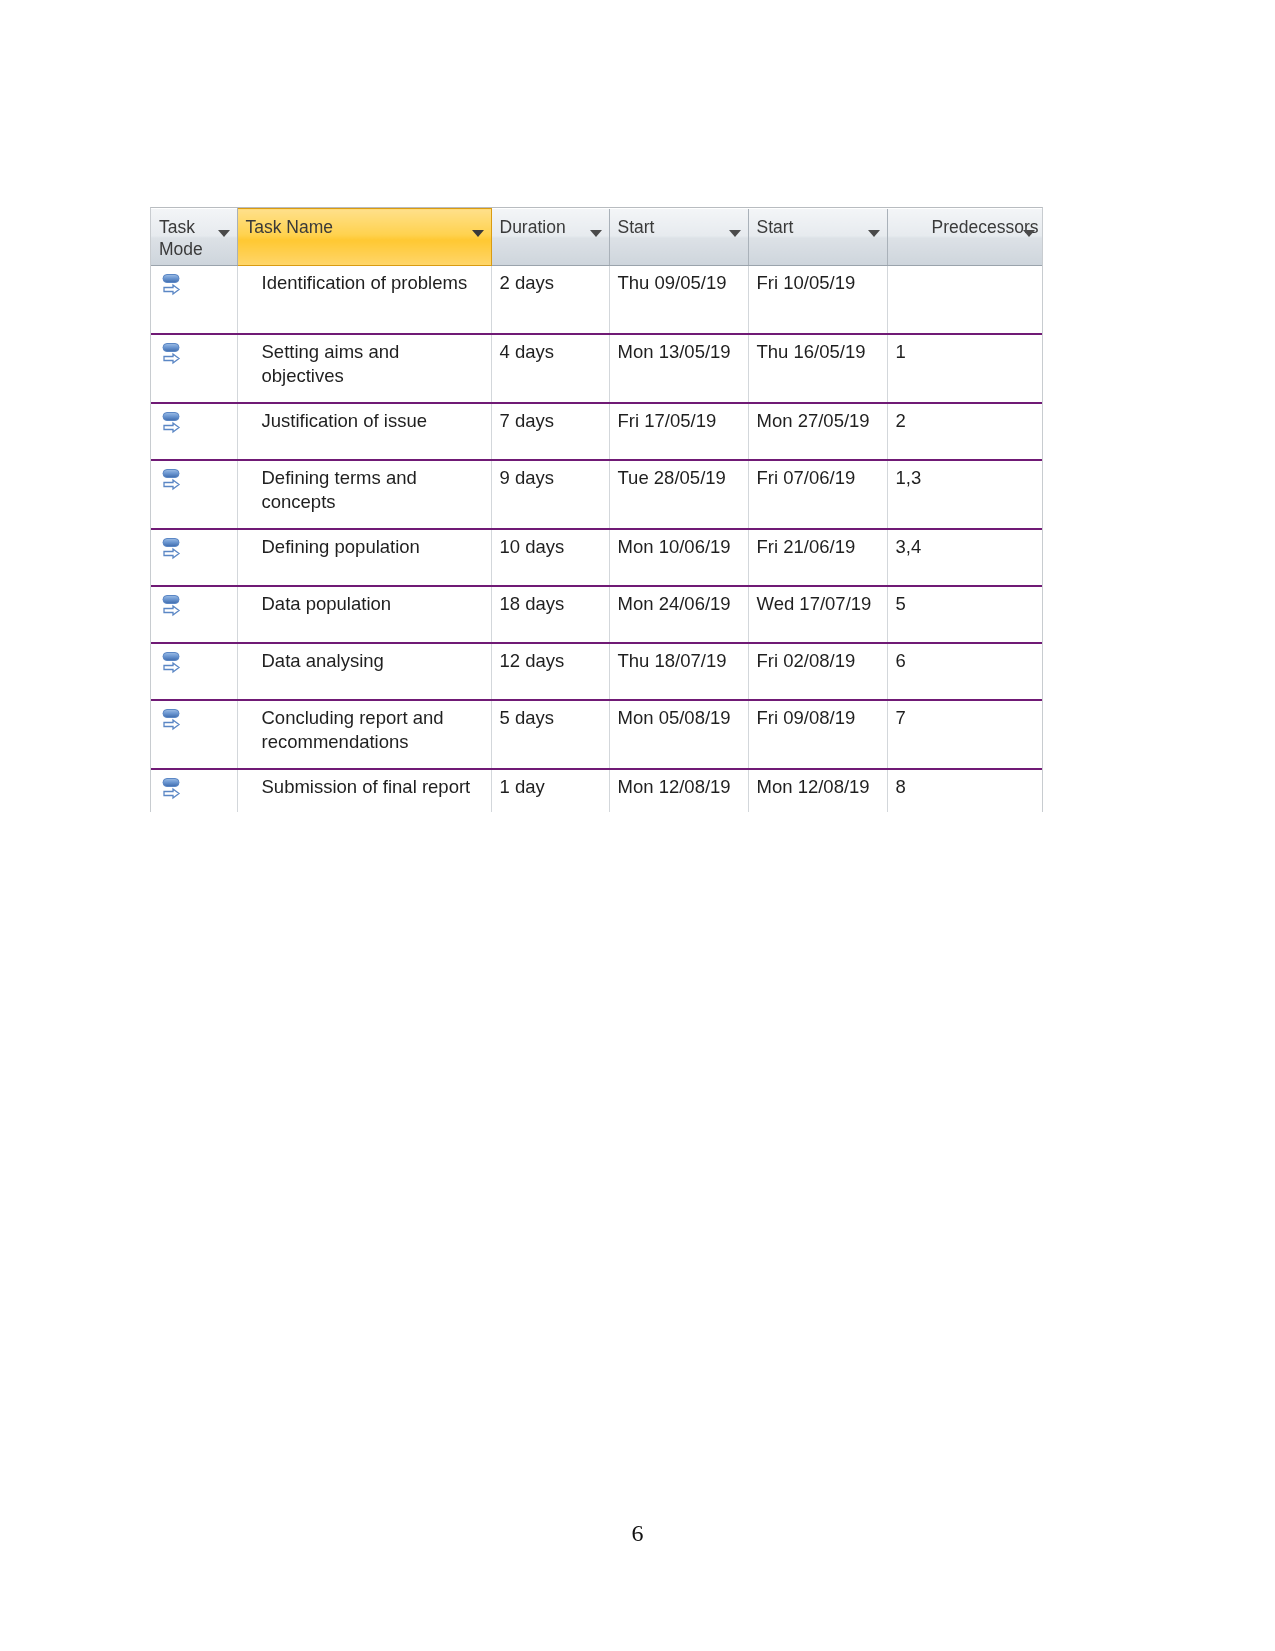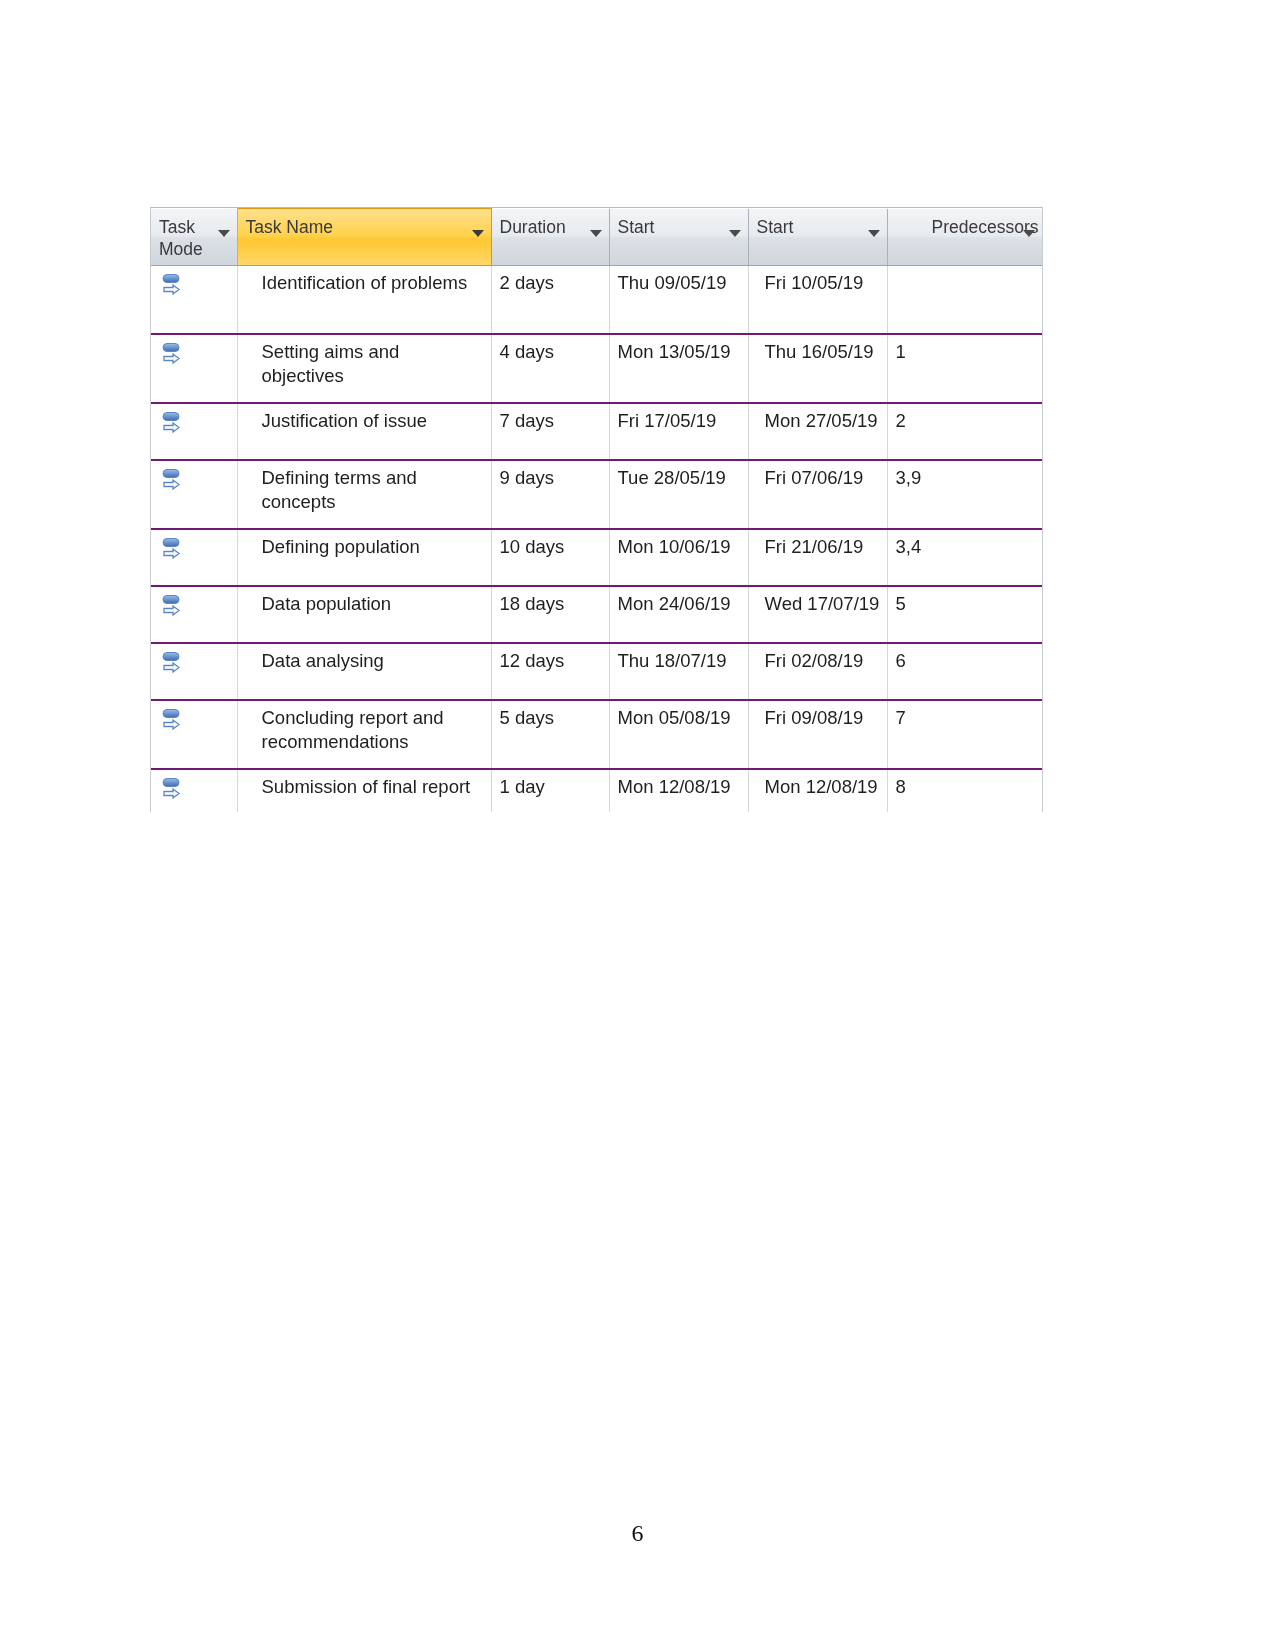--- a/index.html
+++ b/index.html
@@ -115,21 +115,21 @@
   tbody td:last-child { border-right: none; }
 
   td.cell-mode {
     border-right: 1px solid #d3d7db;
     padding: 0;
     text-align: left;
   }
   td.cell-name    { padding-left: 24px; }
   td.cell-dur     { padding-left: 8px; }
   td.cell-start   { padding-left: 8px; margin-left: 32px; }
-  td.cell-finish  { padding-left: 16px; }
+  td.cell-finish  { padding-left: 8px; }
   td.cell-pred    { padding-left: 8px; }
 
   tr.grid-row.tall td { height: 56px; }
   tr.grid-row.short td { height: 44px; }
 
   
   .task-mode-icon {
     display: block;
     margin: 5px 0 0 10px;
     width: 30px;
@@ -250,21 +250,21 @@
                       <stop offset="100%" stop-color="#3f6cad"></stop>
                     </linearGradient>
                   </defs>
                   <rect x="2" y="3.5" width="16" height="8" rx="4" ry="4" fill="url(#pillg)" stroke="#5b87c5" stroke-width="1"></rect>
                   <path d="M3 16.5 L12 16.5 L12 14 L18 18.5 L12 23 L12 20.5 L3 20.5 Z" fill="#ffffff" stroke="#5b87c5" stroke-width="1.3" stroke-linejoin="miter"></path>
                 </svg></span></td>
             <td class="cell-name">Defining terms and concepts</td>
             <td class="cell-dur">9 days</td>
             <td class="cell-start">Tue 28/05/19</td>
             <td class="cell-finish">Fri 07/06/19</td>
-            <td class="cell-pred">3,9</td>
+            <td class="cell-pred">1,3</td>
           </tr>
           <tr class="grid-row short">
             <td class="cell-mode"><span><svg class="task-mode-icon" viewBox="0 0 30 30" xmlns="http://www.w3.org/2000/svg">
                   <defs>
                     <linearGradient id="pillg" x1="0" y1="0" x2="0" y2="1">
                       <stop offset="0%" stop-color="#9dbde5"></stop>
                       <stop offset="45%" stop-color="#6e99d3"></stop>
                       <stop offset="100%" stop-color="#3f6cad"></stop>
                     </linearGradient>
                   </defs>

